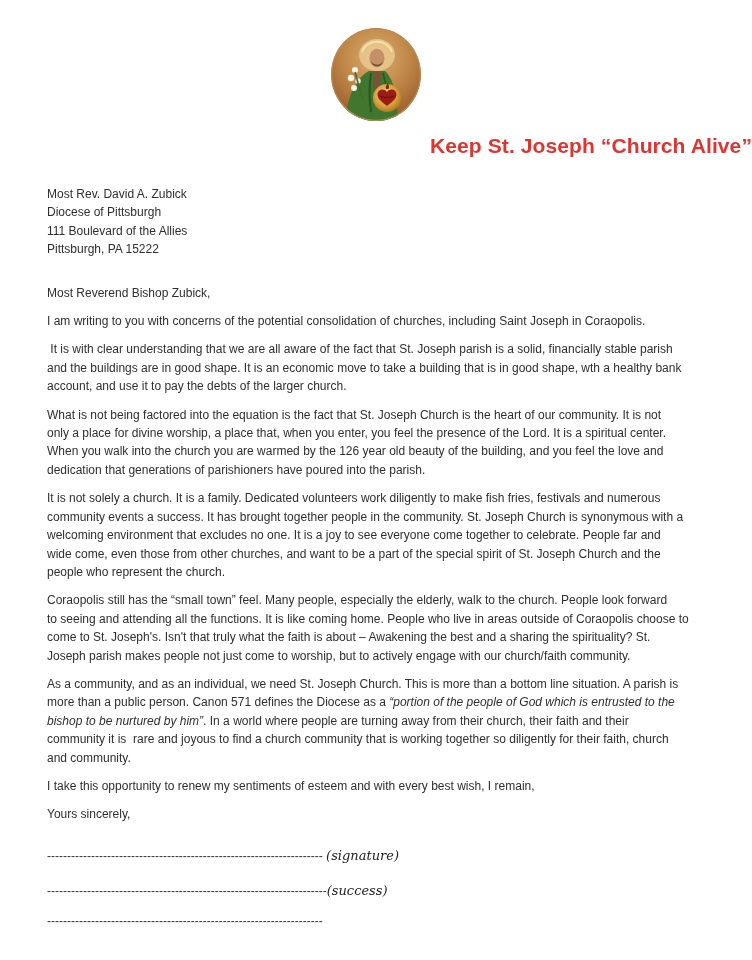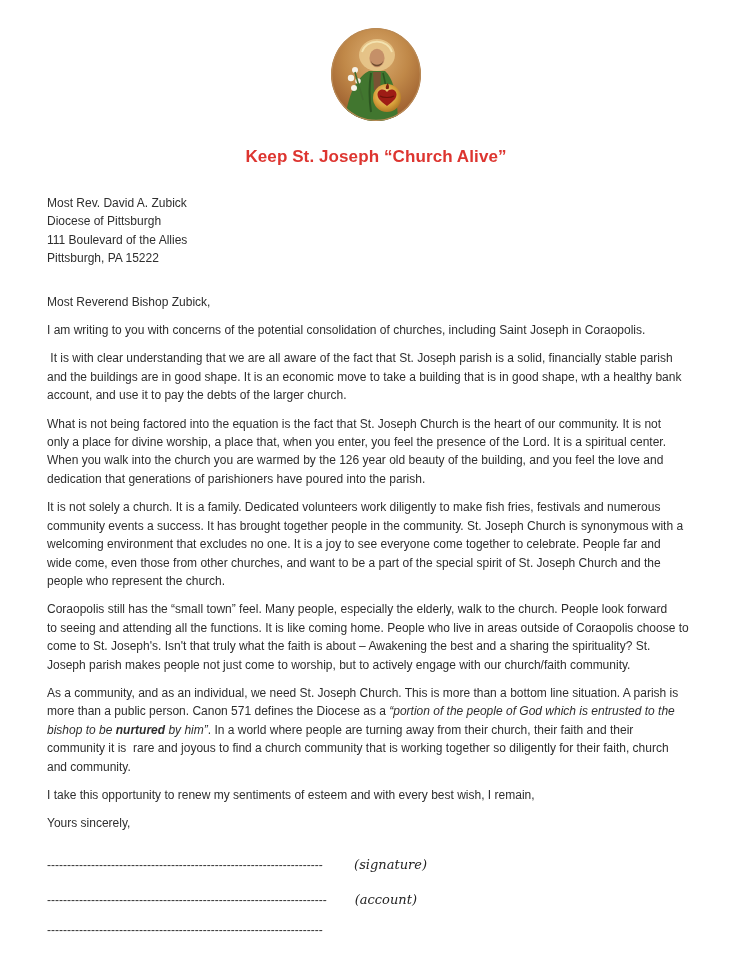--- a/index.html
+++ b/index.html
@@ -8,55 +8,54 @@
     font-family:"Liberation Sans", sans-serif;
     color:#2e2e2e;
     overflow:hidden;
   }
   .page { position:relative; width:752px; height:960px; background:#ffffff; }
 
   .portrait-wrap { padding-top:28px; text-align:center; }
   .portrait-wrap svg { display:inline-block; }
 
   .title {
-    margin-top:22px;
-    text-align:center;
-    font-size:17px;
+    margin-top:9px;
+    text-align:right;
+    font-size:21px;
     font-weight:bold;
     letter-spacing:0.1px;
   }
 
   .content {
     margin-left:47px;
     width:710px;
     font-size:12px;
     line-height:18.4px;
     margin-top:27px;
   }
 
   .recipient div { white-space:pre-wrap; }
 
   p { margin:0 0 10px 0; white-space:pre-wrap; }
   .salutation { margin-top:25px; }
 
   .it  { font-style:italic; }
-  .bi  { font-style:italic; font-weight:bold; }
+  .bi  { font-style:italic; font-weight:normal; }
 
   .valediction { margin-bottom:22px; }
 
   .sigrow { white-space:pre; line-height:19px; color:#333; }
   .sigrow.first  { margin-bottom:15px; }
   .sigrow.second { margin-bottom:11px; }
   .dashes { letter-spacing:0; }
   .script {
     font-family:"DejaVu Serif", serif;
     font-style:italic;
     font-size:13px;
     color:#222;
-    margin-left:28px;
   }
 </style>
 </head>
 <body>
 
 <div class="page">
 
   <div class="portrait-wrap">
     <svg width="90" height="93" viewBox="0 0 90 93">
       <defs>
@@ -133,17 +132,17 @@
     <p><span>As a community, and as an individual, we need St. Joseph Church. This is more than a bottom line situation. A parish is
 more than a public person. Canon 571 defines the Diocese as a </span><span class="it">“portion of the people of God which is entrusted to the
 bishop to be </span><span class="bi">nurtured</span><span class="it"> by him”</span><span>. In a world where people are turning away from their church, their faith and their
 community it is  rare and joyous to find a church community that is working together so diligently for their faith, church
 and community.</span></p>
 
     <p>I take this opportunity to renew my sentiments of esteem and with every best wish, I remain,</p>
     <p class="valediction">Yours sincerely,</p>
 
     <div class="sigrow first"><span class="dashes">--------------------------------------------------------------------- </span><span class="script">(signature)</span></div>
-    <div class="sigrow second"><span class="dashes">----------------------------------------------------------------------</span><span class="script">(account)</span></div>
+    <div class="sigrow second"><span class="dashes">----------------------------------------------------------------------</span><span class="script">(success)</span></div>
     <div class="sigrow"><span class="dashes">---------------------------------------------------------------------</span></div>
 
   </div>
 </div>
 
 </body></html>

